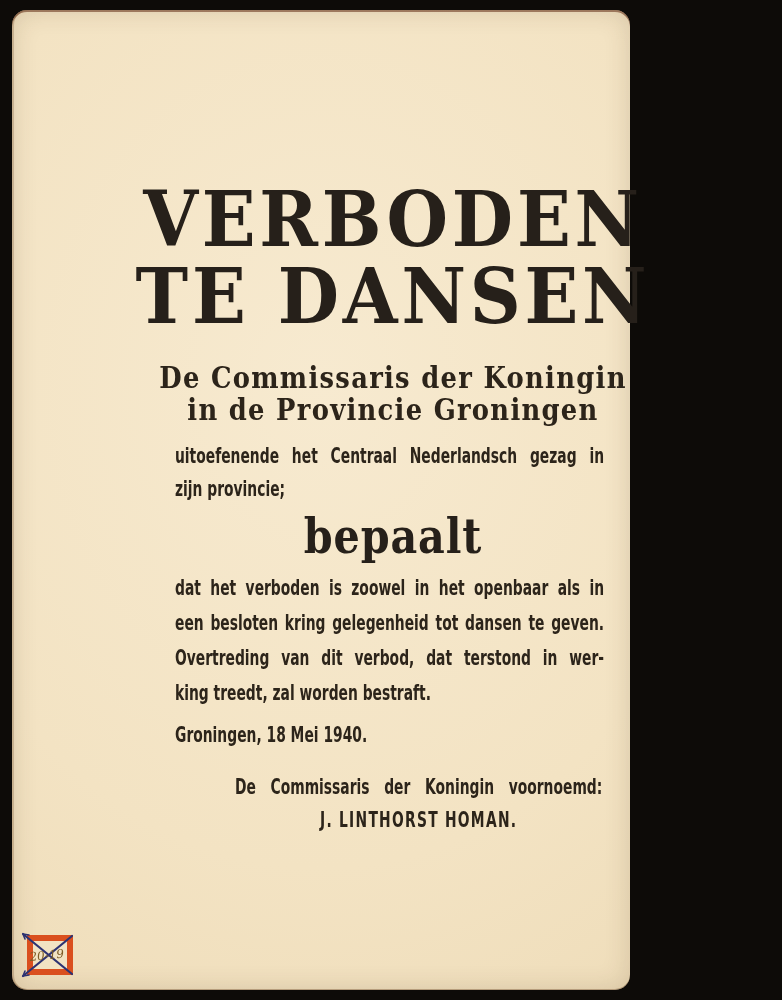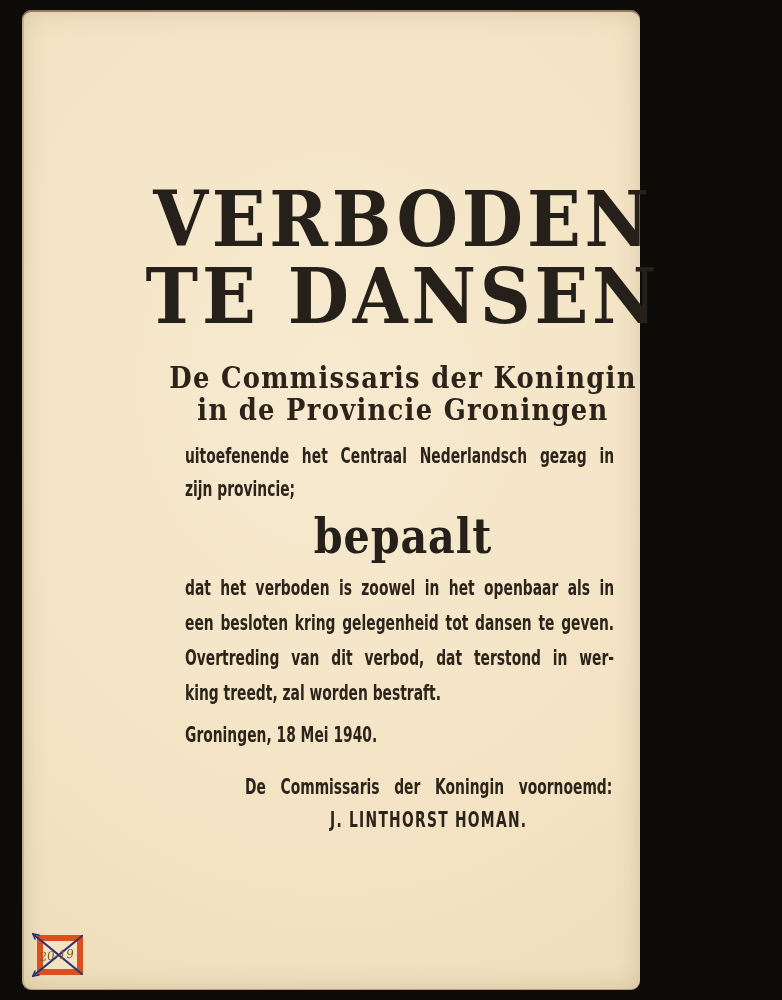--- a/index.html
+++ b/index.html
@@ -2,24 +2,24 @@
 <html><head>
 <meta charset="utf-8">
 <style>
   html,body{margin:0;padding:0;background:#0d0b08;}
   .stage{
     position:relative;width:782px;height:1000px;overflow:hidden;
     background:#0d0b08;
     font-family:"DejaVu Sans",sans-serif;
   }
   .paper{
-    position:absolute;left:22px;top:10px;width:618px;height:980px;
+    position:absolute;left:12px;top:10px;width:618px;height:980px;
     background:
       radial-gradient(120% 90% at 50% 38%, #f7ead0 0%, #f3e3c3 55%, #ecd9b4 100%);
-    border-radius:9px;
+    border-radius:15px;
     box-shadow:
       inset 0 2px 0 rgba(96,44,20,0.55),
       inset 0 -1px 0 rgba(96,60,30,0.35),
       inset 2px 0 0 rgba(110,70,35,0.25),
       inset 0 0 26px rgba(70,45,20,0.16);
     color:#2c241a;
   }
   
   .serifblock{
     position:absolute;left:0;width:762px;text-align:center;

